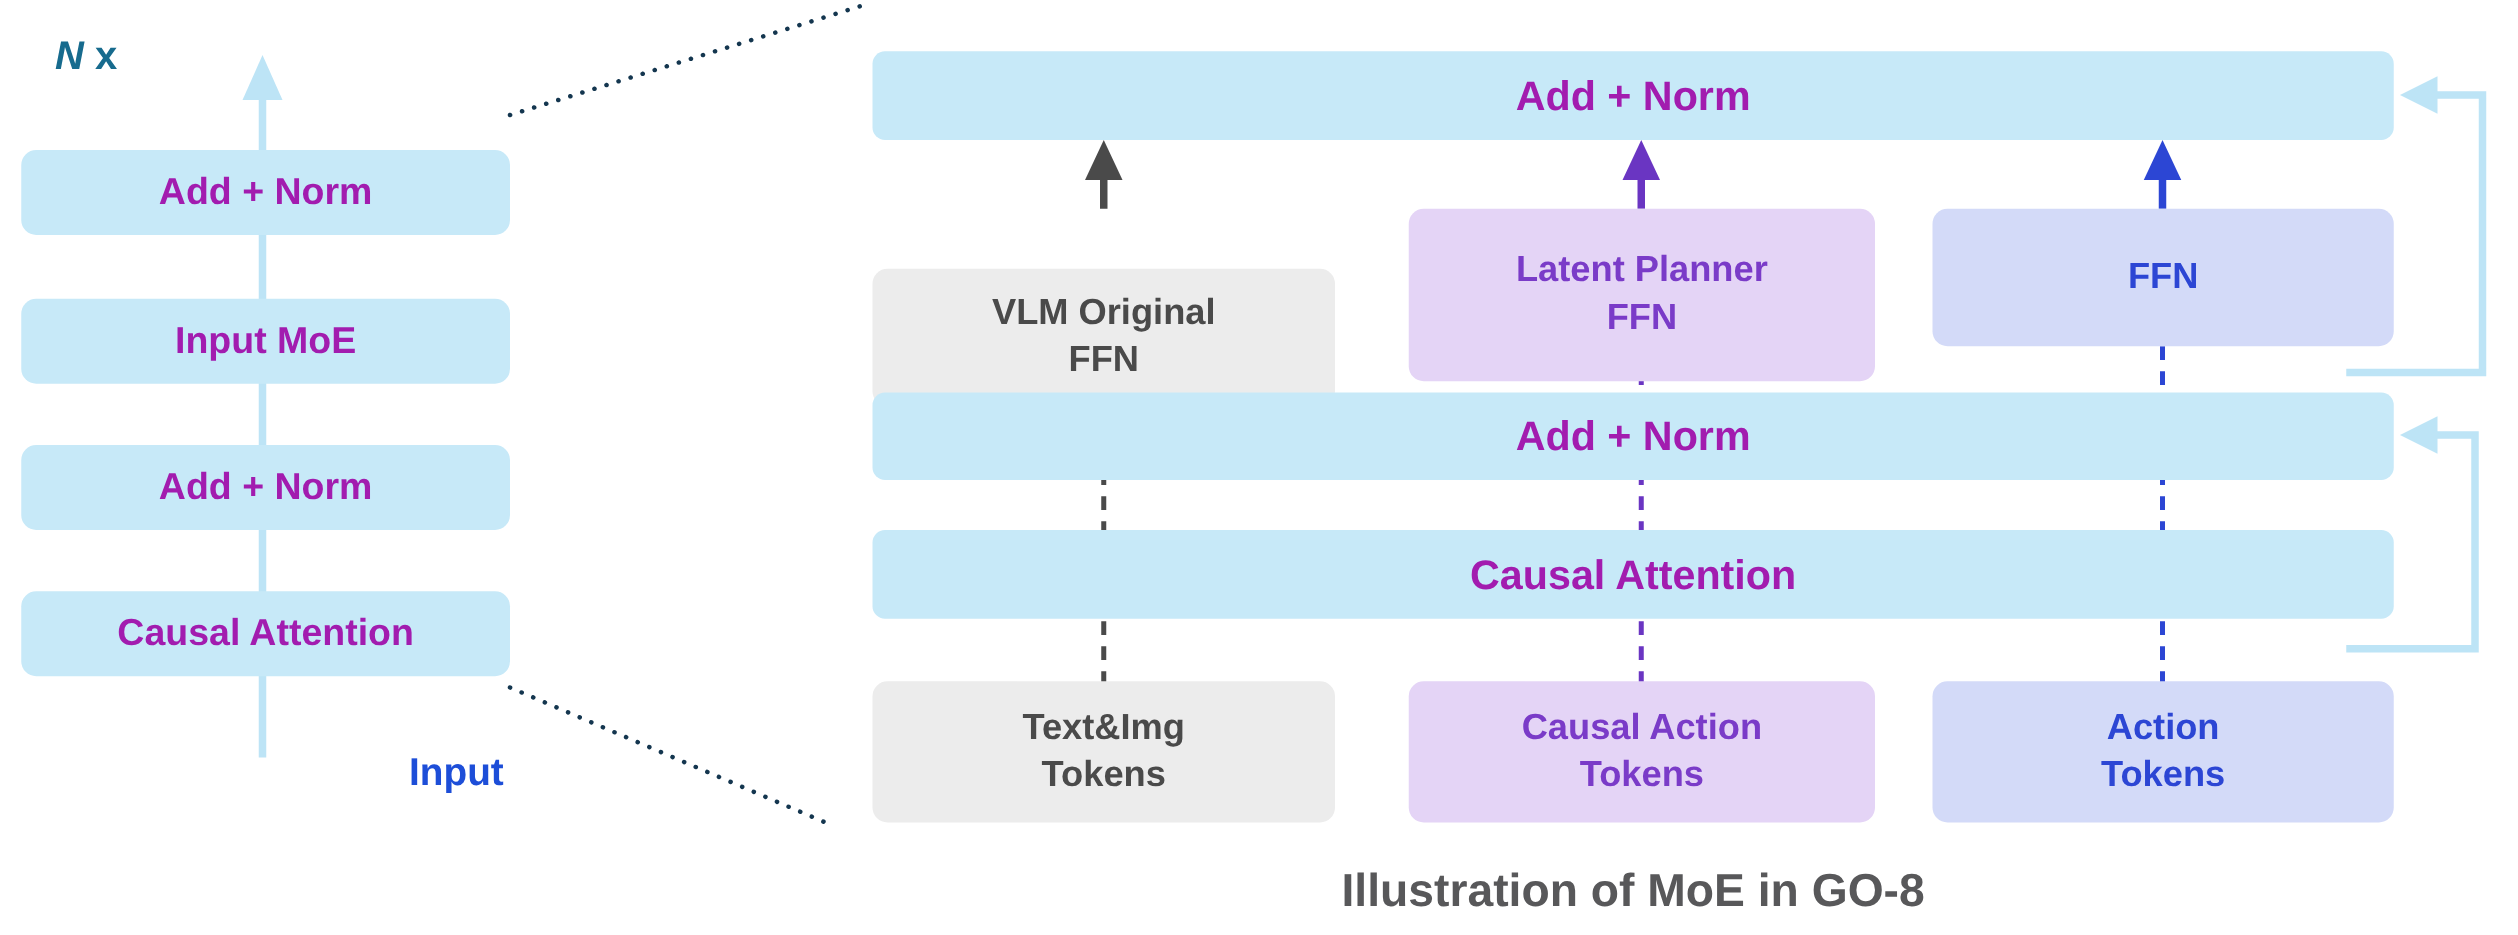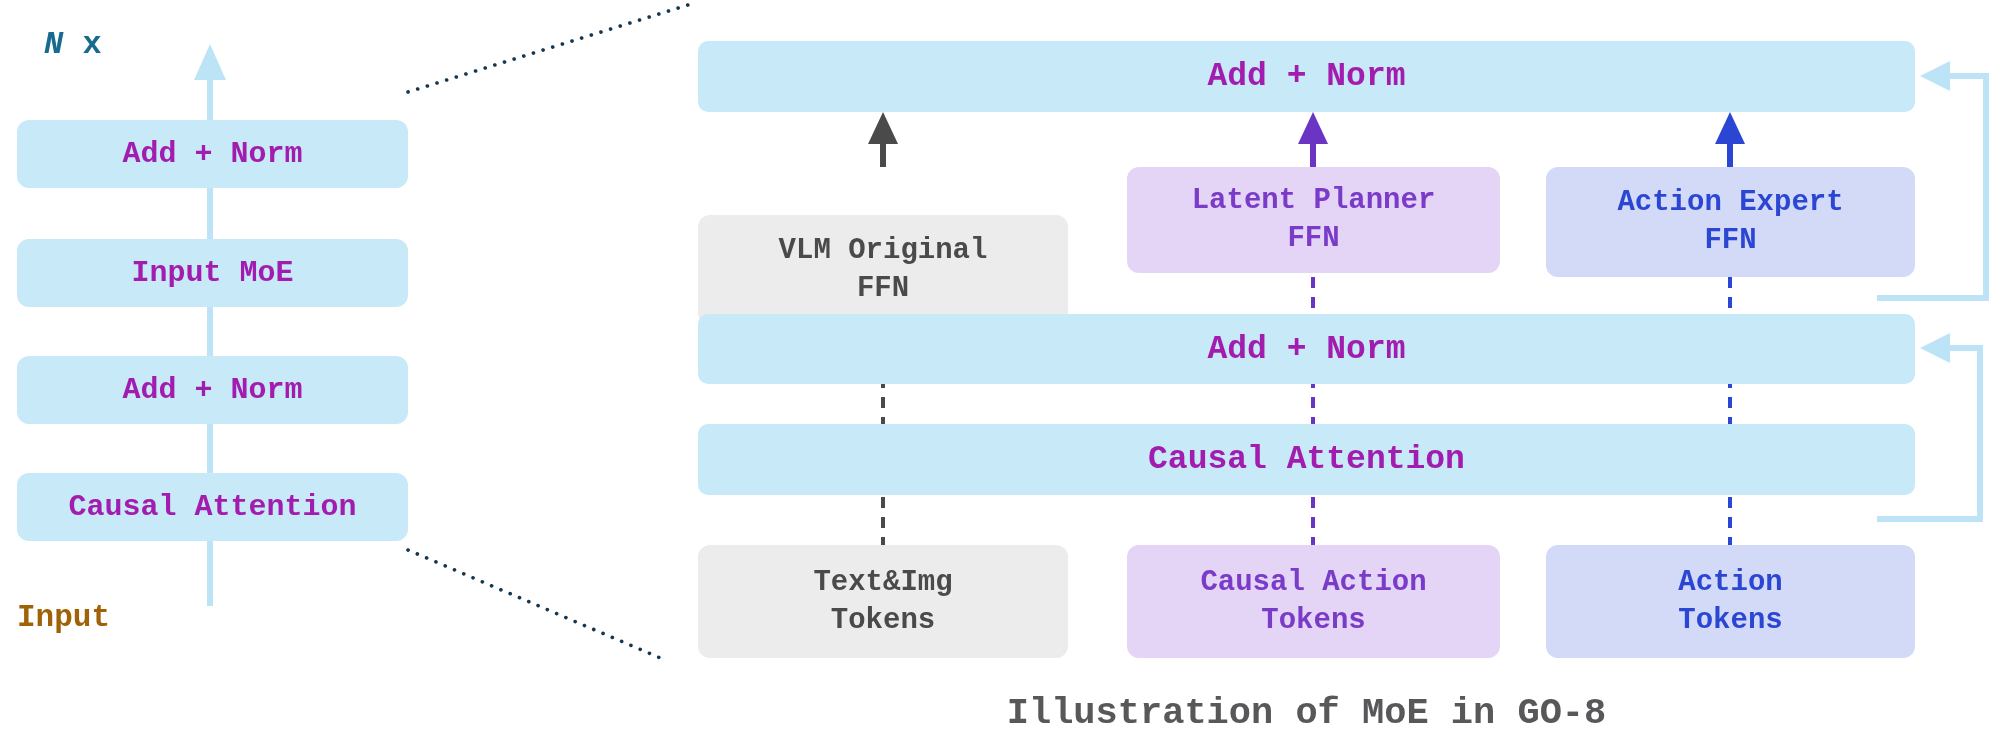--- a/index.html
+++ b/index.html
@@ -1,19 +1,19 @@
 <!DOCTYPE html>
 <html><head>
 <meta charset="utf-8">
 <style>
   html,body{margin:0;padding:0;background:#ffffff;}
   .canvas{
     position:relative;
     width:2014px;height:748px;
-    font-family:Liberation Mono, monospace;
+    font-family:Liberation Sans, sans-serif;
     overflow:hidden;
     background:#ffffff;
   }
   .wires{position:absolute;left:0;top:0;z-index:0;pointer-events:none;}
   .box{
     position:absolute;z-index:1;
     display:flex;align-items:center;justify-content:center;
     text-align:center;font-weight:700;
     border-radius:12px;
   }
@@ -24,21 +24,21 @@
   .stack-label{font-size:30px;}
   .bar-label{font-size:33px;}
   .two-line{font-size:29px;line-height:1.3;}
   .nx{
     position:absolute;left:44px;top:26px;z-index:1;
     font-size:32px;font-weight:700;color:#176B8E;
   }
   .nx .n{font-style:italic;}
   .input-label{
     position:absolute;left:17px;top:600px;width:386px;z-index:1;
-    text-align:left;font-size:31px;font-weight:700;color:#a16207;
+    text-align:right;font-size:31px;font-weight:700;color:#1d4ed8;
   }
   .caption{
     position:absolute;left:698px;top:692px;width:1217px;z-index:1;
     text-align:center;font-size:37px;font-weight:700;color:#58585A;
   }
   .line2{display:block;}
 </style>
 </head>
 <body>
 
@@ -111,29 +111,28 @@
   <div class="box lb bar-label" style="left:698px;top:41px;width:1217px;height:71px;border-radius:10px;">
     <span>Add + Norm</span>
   </div>
 
   <div class="box gray two-line" style="left:698px;top:167px;width:370px;height:110px;margin-top:48px;">
     <span>
       <span>VLM Original</span>
       <span class="line2">FFN</span>
     </span>
   </div>
-  <div class="box purple two-line" style="left:1127px;top:167px;width:373px;height:106px;">
+  <div class="box purple two-line" style="left:1127px;top:167px;width:373px;height:138px;">
     <span>
       <span>Latent Planner</span>
       <span class="line2">FFN</span>
     </span>
   </div>
   <div class="box peri two-line" style="left:1546px;top:167px;width:369px;height:110px;">
     <span>
-      <span>Action Expert</span>
       <span class="line2">FFN</span>
     </span>
   </div>
 
   <div class="box lb bar-label" style="left:698px;top:314px;width:1217px;height:70px;border-radius:10px;">
     <span>Add + Norm</span>
   </div>
 
   <div class="box lb bar-label" style="left:698px;top:424px;width:1217px;height:71px;border-radius:10px;">
     <span>Causal Attention</span>

